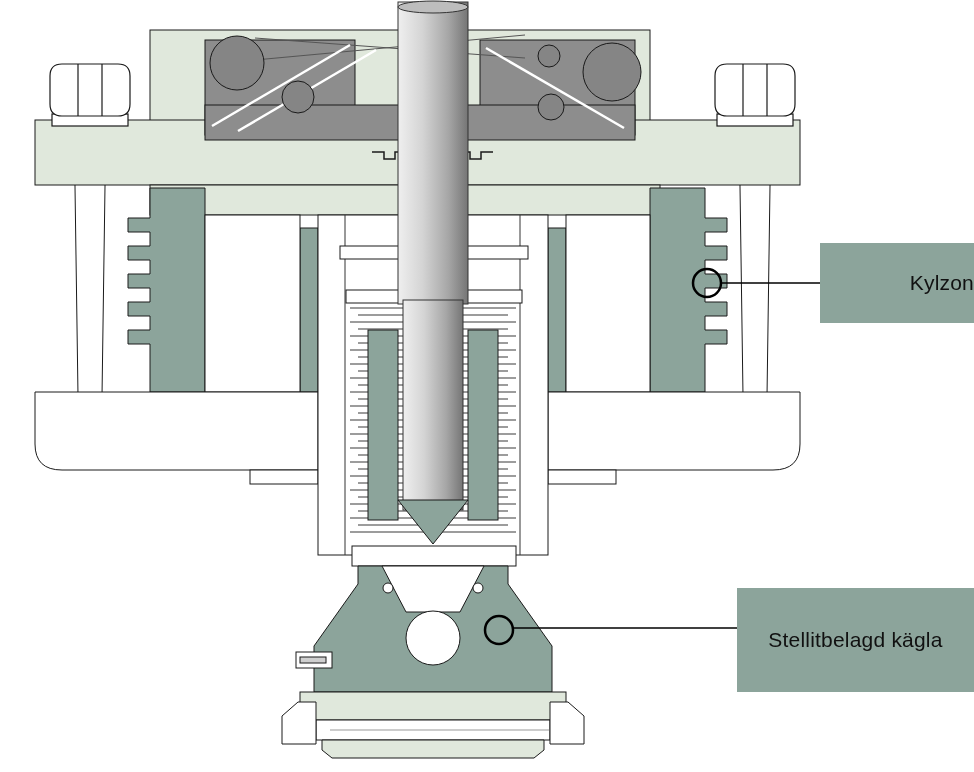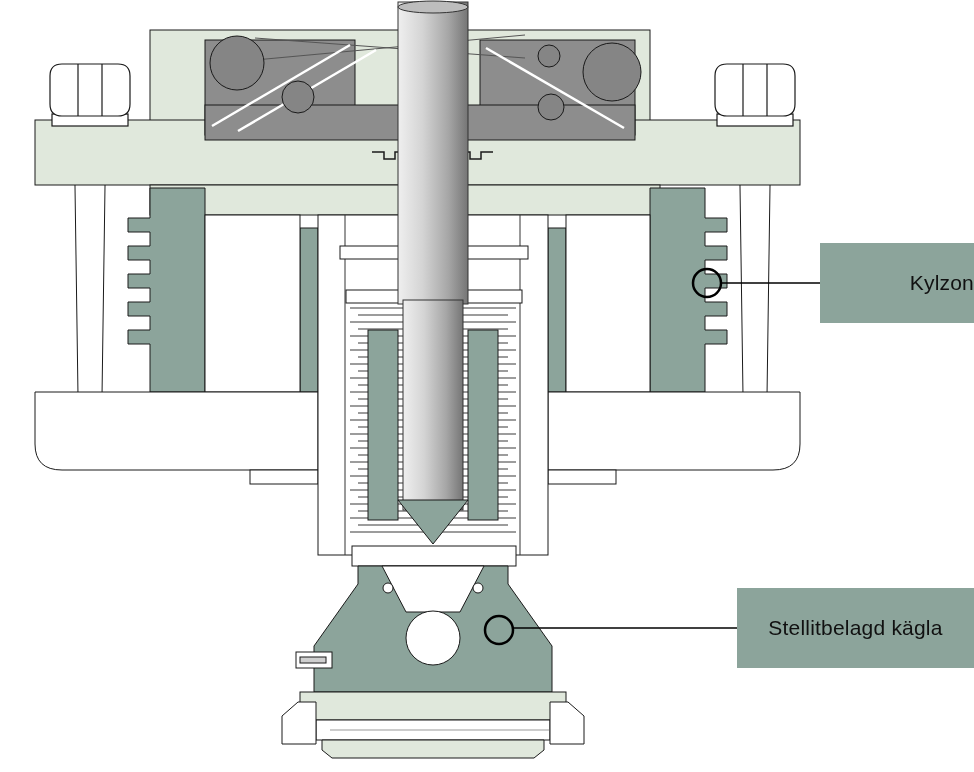--- a/index.html
+++ b/index.html
@@ -6,21 +6,21 @@
   html,body { background:#ffffff; font-family:"Liberation Sans", sans-serif; }
   .stage { position:relative; width:974px; height:772px; background:#ffffff; overflow:hidden; }
   .drawing { position:absolute; left:0; top:0; width:974px; height:772px; }
   .callout-box {
     position:absolute; background:#8ca49b; color:#111111;
     display:flex; flex-direction:column; justify-content:center; align-items:center;
     text-align:center;
   }
   .callout-box .line { font-size:21px; line-height:1.45; letter-spacing:0.2px; }
   #kylzon-box { left:820px; top:243px; width:154px; height:80px;align-items:flex-end; }
-  #kagla-box  { left:737px; top:588px; width:237px; height:80px; }
+  #kagla-box  { left:737px; top:588px; width:237px; height:104px; }
 </style>
 </head>
 <body>
 
 <div class="stage">
 
   <svg class="drawing" viewBox="0 0 974 772" xmlns="http://www.w3.org/2000/svg">
     <defs>
       <linearGradient id="spindleGrad" x1="0" y1="0" x2="1" y2="0">
         <stop offset="0" stop-color="#efefef"></stop>

